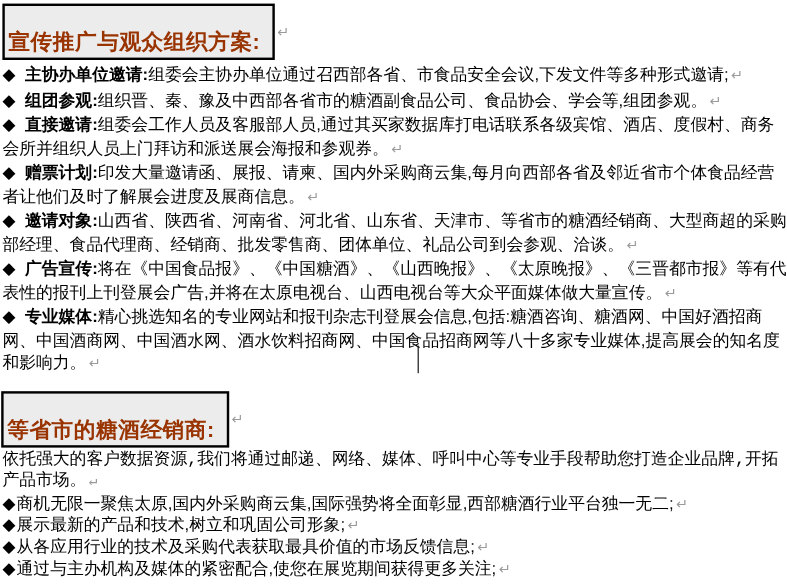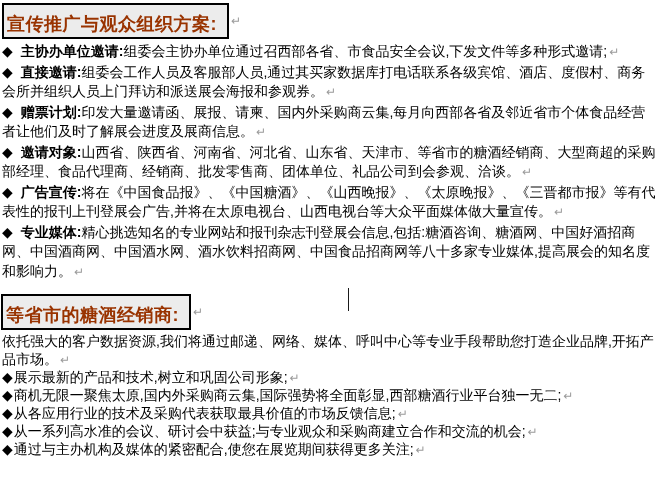--- a/index.html
+++ b/index.html
@@ -13,38 +13,38 @@
   }
   .heading-row { white-space:nowrap; }
   .hbox {
     display:inline-block;
     border:2px solid #000;
     background:#ececec;
     color:#993300;
     font-weight:bold;
     font-size:18px;
     line-height:22px;
-    padding:8px 10px 2px 3px;
+    padding:19px 10px 2px 3px;
     letter-spacing:0.5px;
     vertical-align:middle;
     text-align:center;
   }
   .h1row { margin:3px 0 3px 2px; }
   .h2row { margin:7px 0 3px 1px; }
   .pilcrow {
     color:#9a9a9a;
     font-size:12px;
     margin-left:2px;
     vertical-align:baseline;
   }
   .sec1 { font-size:14px; line-height:19.5px; margin:0 0 12px 2px; }
   .sec1 .line { margin:0; }
   .sec1 .bullet { margin-right:8px; }
   .sec1 .lbl { font-weight:bold; }
-  .sec2-intro { font-size:14px; line-height:17.5px; margin:2px 0 0 2px; }
+  .sec2-intro { font-size:14px; line-height:17.5px; margin:2px 0 0 2px;font-family:Liberation Mono, monospace; }
   .sec2 { font-size:14px; line-height:17px; margin:0 0 0 2px; }
   .sec2 .line { margin:0; }
   .sec2 .bullet { margin-right:1px; }
   .caret {
     position:absolute;
     left:348px; top:288px;
     width:1px; height:23px;
     background:#1a1a1a;
   }
 </style>
@@ -52,39 +52,39 @@
 <body>
 
 <div class="page">
 
   <div class="heading-row h1row">
     <span class="hbox">宣传推广与观众组织方案:</span><span class="pilcrow">↵</span>
   </div>
 
   <div class="sec1">
     <div class="line"><span class="bullet">◆</span><span class="lbl">主协办单位邀请:</span><span>组委会主协办单位通过召西部各省、市食品安全会议,下发文件等多种形式邀请;</span><span class="pilcrow">↵</span></div>
+    <div class="line"><span class="bullet">◆</span><span class="lbl">组团参观:</span><span>组织晋、秦、豫及中西部各省市的糖酒副食品公司、食品协会、学会等,组团参观。</span><span class="pilcrow">↵</span></div>
     <div class="line"><span class="bullet">◆</span><span class="lbl">直接邀请:</span><span>组委会工作人员及客服部人员,通过其买家数据库打电话联系各级宾馆、酒店、度假村、商务会所并组织人员上门拜访和派送展会海报和参观券。</span><span class="pilcrow">↵</span></div>
     <div class="line"><span class="bullet">◆</span><span class="lbl">赠票计划:</span><span>印发大量邀请函、展报、请柬、国内外采购商云集,每月向西部各省及邻近省市个体食品经营者让他们及时了解展会进度及展商信息。</span><span class="pilcrow">↵</span></div>
     <div class="line"><span class="bullet">◆</span><span class="lbl">邀请对象:</span><span>山西省、陕西省、河南省、河北省、山东省、天津市、等省市的糖酒经销商、大型商超的采购部经理、食品代理商、经销商、批发零售商、团体单位、礼品公司到会参观、洽谈。</span><span class="pilcrow">↵</span></div>
     <div class="line"><span class="bullet">◆</span><span class="lbl">广告宣传:</span><span>将在《中国食品报》、《中国糖酒》、《山西晚报》、《太原晚报》、《三晋都市报》等有代表性的报刊上刊登展会广告,并将在太原电视台、山西电视台等大众平面媒体做大量宣传。</span><span class="pilcrow">↵</span></div>
     <div class="line"><span class="bullet">◆</span><span class="lbl">专业媒体:</span><span>精心挑选知名的专业网站和报刊杂志刊登展会信息,包括:糖酒咨询、糖酒网、中国好酒招商网、中国酒商网、中国酒水网、酒水饮料招商网、中国食品招商网等八十多家专业媒体,提高展会的知名度和影响力。</span><span class="pilcrow">↵</span></div>
   </div>
 
   <div class="heading-row h2row">
     <span class="hbox">等省市的糖酒经销商:</span><span class="pilcrow">↵</span>
   </div>
 
   <div class="sec2-intro">
     <span>依托强大的客户数据资源,我们将通过邮递、网络、媒体、呼叫中心等专业手段帮助您打造企业品牌,开拓产品市场。</span><span class="pilcrow">↵</span>
   </div>
 
   <div class="sec2">
+    <div class="line"><span class="bullet">◆</span><span>商机无限一聚焦太原,国内外采购商云集,国际强势将全面彰显,西部糖酒行业平台独一无二;</span><span class="pilcrow">↵</span></div>
     <div class="line"><span class="bullet">◆</span><span>展示最新的产品和技术,树立和巩固公司形象;</span><span class="pilcrow">↵</span></div>
-    <div class="line"><span class="bullet">◆</span><span>商机无限一聚焦太原,国内外采购商云集,国际强势将全面彰显,西部糖酒行业平台独一无二;</span><span class="pilcrow">↵</span></div>
     <div class="line"><span class="bullet">◆</span><span>从各应用行业的技术及采购代表获取最具价值的市场反馈信息;</span><span class="pilcrow">↵</span></div>
-    <div class="line"><span class="bullet">◆</span><span>从一系列高水准的会议、研讨会中获益;与专业观众和采购商建立合作和交流的机会;</span><span class="pilcrow">↵</span></div>
     <div class="line"><span class="bullet">◆</span><span>通过与主办机构及媒体的紧密配合,使您在展览期间获得更多关注;</span><span class="pilcrow">↵</span></div>
 
   </div>
 
   <div class="caret"></div>
 
 </div>
 
 </body></html>

